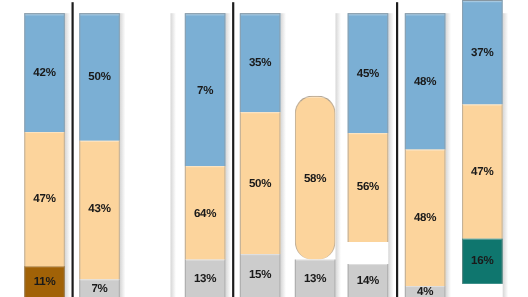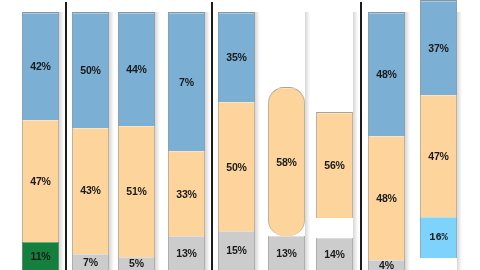--- a/index.html
+++ b/index.html
@@ -82,64 +82,50 @@
       <div class="bar-shadow" style="left: 59px; height: 258px; bottom: 0px;"></div>
       <div class="bar" style="left: 22px; width: 37px; height: 258px; bottom: 0px;">
         <div class="seg" style="height: 108.36px; background: rgb(123, 175, 212);">
           <div class="bar-top-highlight"></div>
           <span class="seg-label">42%</span>
         </div>
         <div class="seg" style="height: 121.26px; background: rgb(252, 212, 156);">
           <div class="bar-top-highlight"></div>
           <span class="seg-label">47%</span>
         </div>
-        <div class="seg" style="height: 28.38px; background: #15803d;">
+        <div class="seg" style="height: 28.38px; background: #a16207;">
           <div class="bar-top-highlight"></div>
           <span class="seg-label">11%</span>
         </div>
       </div>
       <div class="bar-shadow" style="left: 109px; height: 258px; bottom: 0px;"></div>
       <div class="bar" style="left: 72px; width: 37px; height: 258px; bottom: 0px;">
         <div class="seg" style="height: 129px; background: rgb(123, 175, 212);">
           <div class="bar-top-highlight"></div>
           <span class="seg-label">50%</span>
         </div>
         <div class="seg" style="height: 141px; background: rgb(252, 212, 156);">
           <div class="bar-top-highlight"></div>
           <span class="seg-label">43%</span>
         </div>
         <div class="seg" style="height: 18.06px; background: rgb(204, 204, 204);">
           <div class="bar-top-highlight"></div>
           <span class="seg-label">7%</span>
         </div>
       </div>
       <div class="bar-shadow" style="left: 155px; height: 258px; bottom: 0px;"></div>
-      <div class="bar" style="left: 118px; width: 37px; height: 258px; bottom: 0px;">
-        <div class="seg" style="height: 113.52px; background: rgb(123, 175, 212);">
-          <div class="bar-top-highlight"></div>
-          <span class="seg-label">44%</span>
-        </div>
-        <div class="seg" style="height: 131.58px; background: rgb(252, 212, 156);">
-          <div class="bar-top-highlight"></div>
-          <span class="seg-label">51%</span>
-        </div>
-        <div class="seg" style="height: 12.9px; background: rgb(204, 204, 204);">
-          <div class="bar-top-highlight"></div>
-          <span class="seg-label">5%</span>
-        </div>
-      </div>
       <div class="bar-shadow" style="left: 205px; height: 258px; bottom: 0px;"></div>
       <div class="bar" style="left: 168px; width: 37px; height: 258px; bottom: 0px;">
         <div class="seg" style="height: 139.32px; background: rgb(123, 175, 212);">
           <div class="bar-top-highlight"></div>
           <span class="seg-label">7%</span>
         </div>
         <div class="seg" style="height: 85.14px; background: rgb(252, 212, 156);">
           <div class="bar-top-highlight"></div>
-          <span class="seg-label">33%</span>
+          <span class="seg-label">64%</span>
         </div>
         <div class="seg" style="height: 33.54px; background: rgb(204, 204, 204);">
           <div class="bar-top-highlight"></div>
           <span class="seg-label">13%</span>
         </div>
       </div>
       <div class="bar-shadow" style="left: 255px; height: 258px; bottom: 0px;"></div>
       <div class="bar" style="left: 218px; width: 37px; height: 258px; bottom: 0px;">
         <div class="seg" style="height: 90.3px; background: rgb(123, 175, 212);">
           <div class="bar-top-highlight"></div>
@@ -160,20 +146,24 @@
           <div class="bar-top-highlight"></div>
           <span class="seg-label">58%</span>
         </div>
         <div class="seg" style="height: 33.54px; background: rgb(204, 204, 204);">
           <div class="bar-top-highlight"></div>
           <span class="seg-label">13%</span>
         </div>
       </div>
       <div class="bar-shadow" style="left: 353px; height: 258px; bottom: 0px;"></div>
       <div class="bar" style="left: 316px; width: 37px; height: 258px; bottom: 0px;">
+        <div class="seg" style="height: 116.1px; background: rgb(123, 175, 212);">
+          <div class="bar-top-highlight"></div>
+          <span class="seg-label">45%</span>
+        </div>
         <div class="seg" style="height: 105.78px; background: rgb(252, 212, 156);">
           <div class="bar-top-highlight"></div>
           <span class="seg-label">56%</span>
         </div>
         <div class="seg" style="height: 32px; background: rgb(204, 204, 204); margin-top: 20px;">
           <div class="bar-top-highlight"></div>
           <span class="seg-label">14%</span>
         </div>
       </div>
       <div class="bar-shadow" style="left: 405px; height: 258px; bottom: 0px;"></div>
@@ -194,21 +184,21 @@
       <div class="bar-shadow" style="left: 457px; height: 258px; bottom: 0px;"></div>
       <div class="bar" style="left: 420px; width: 37px; height: 258px; bottom: 12px;">
         <div class="seg" style="height: 95.46px; background: rgb(123, 175, 212);">
           <div class="bar-top-highlight"></div>
           <span class="seg-label">37%</span>
         </div>
         <div class="seg" style="height: 121.26px; background: rgb(252, 212, 156);">
           <div class="bar-top-highlight"></div>
           <span class="seg-label">47%</span>
         </div>
-        <div class="seg" style="height: 41.28px; background: #7dd3fc; font-family: Liberation Mono, monospace;">
+        <div class="seg" style="height: 41.28px; background: #0f766e;">
           <div class="bar-top-highlight"></div>
           <span class="seg-label">16%</span>
         </div>
       </div>
       <div class="divider" style="left: 65px; top: 2px; height: 268px;"></div>
       <div class="divider" style="left: 211px; top: 2px; height: 268px;"></div>
       <div class="divider" style="left: 360px; top: 2px; height: 268px;"></div>
     </div>
 </div>
 

